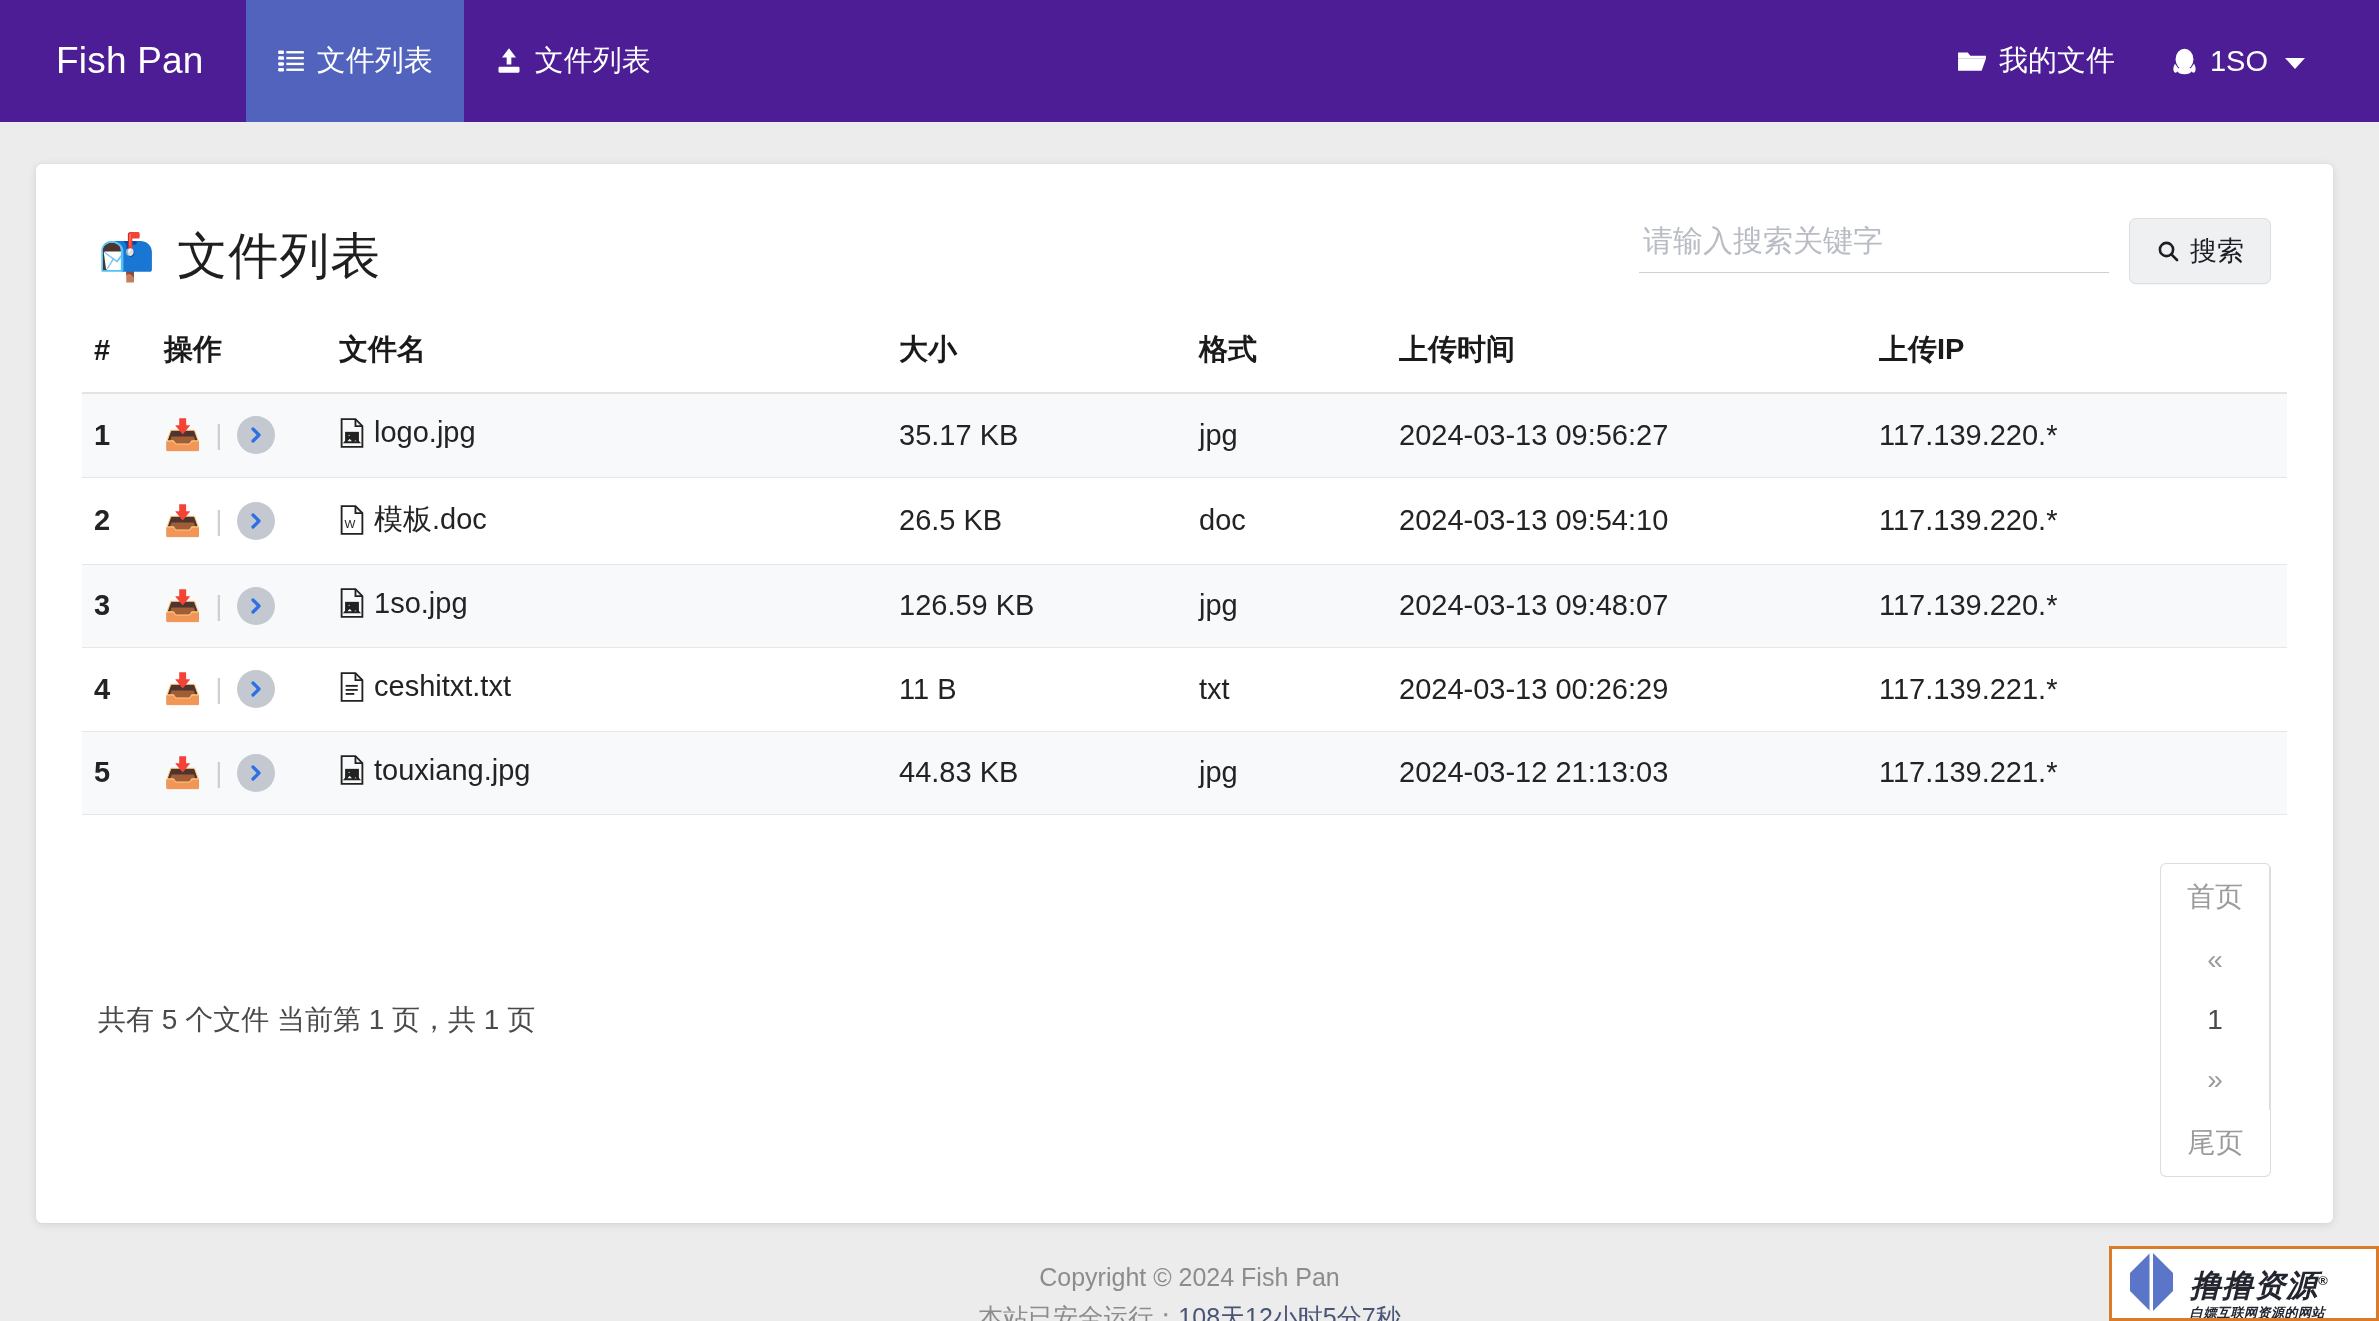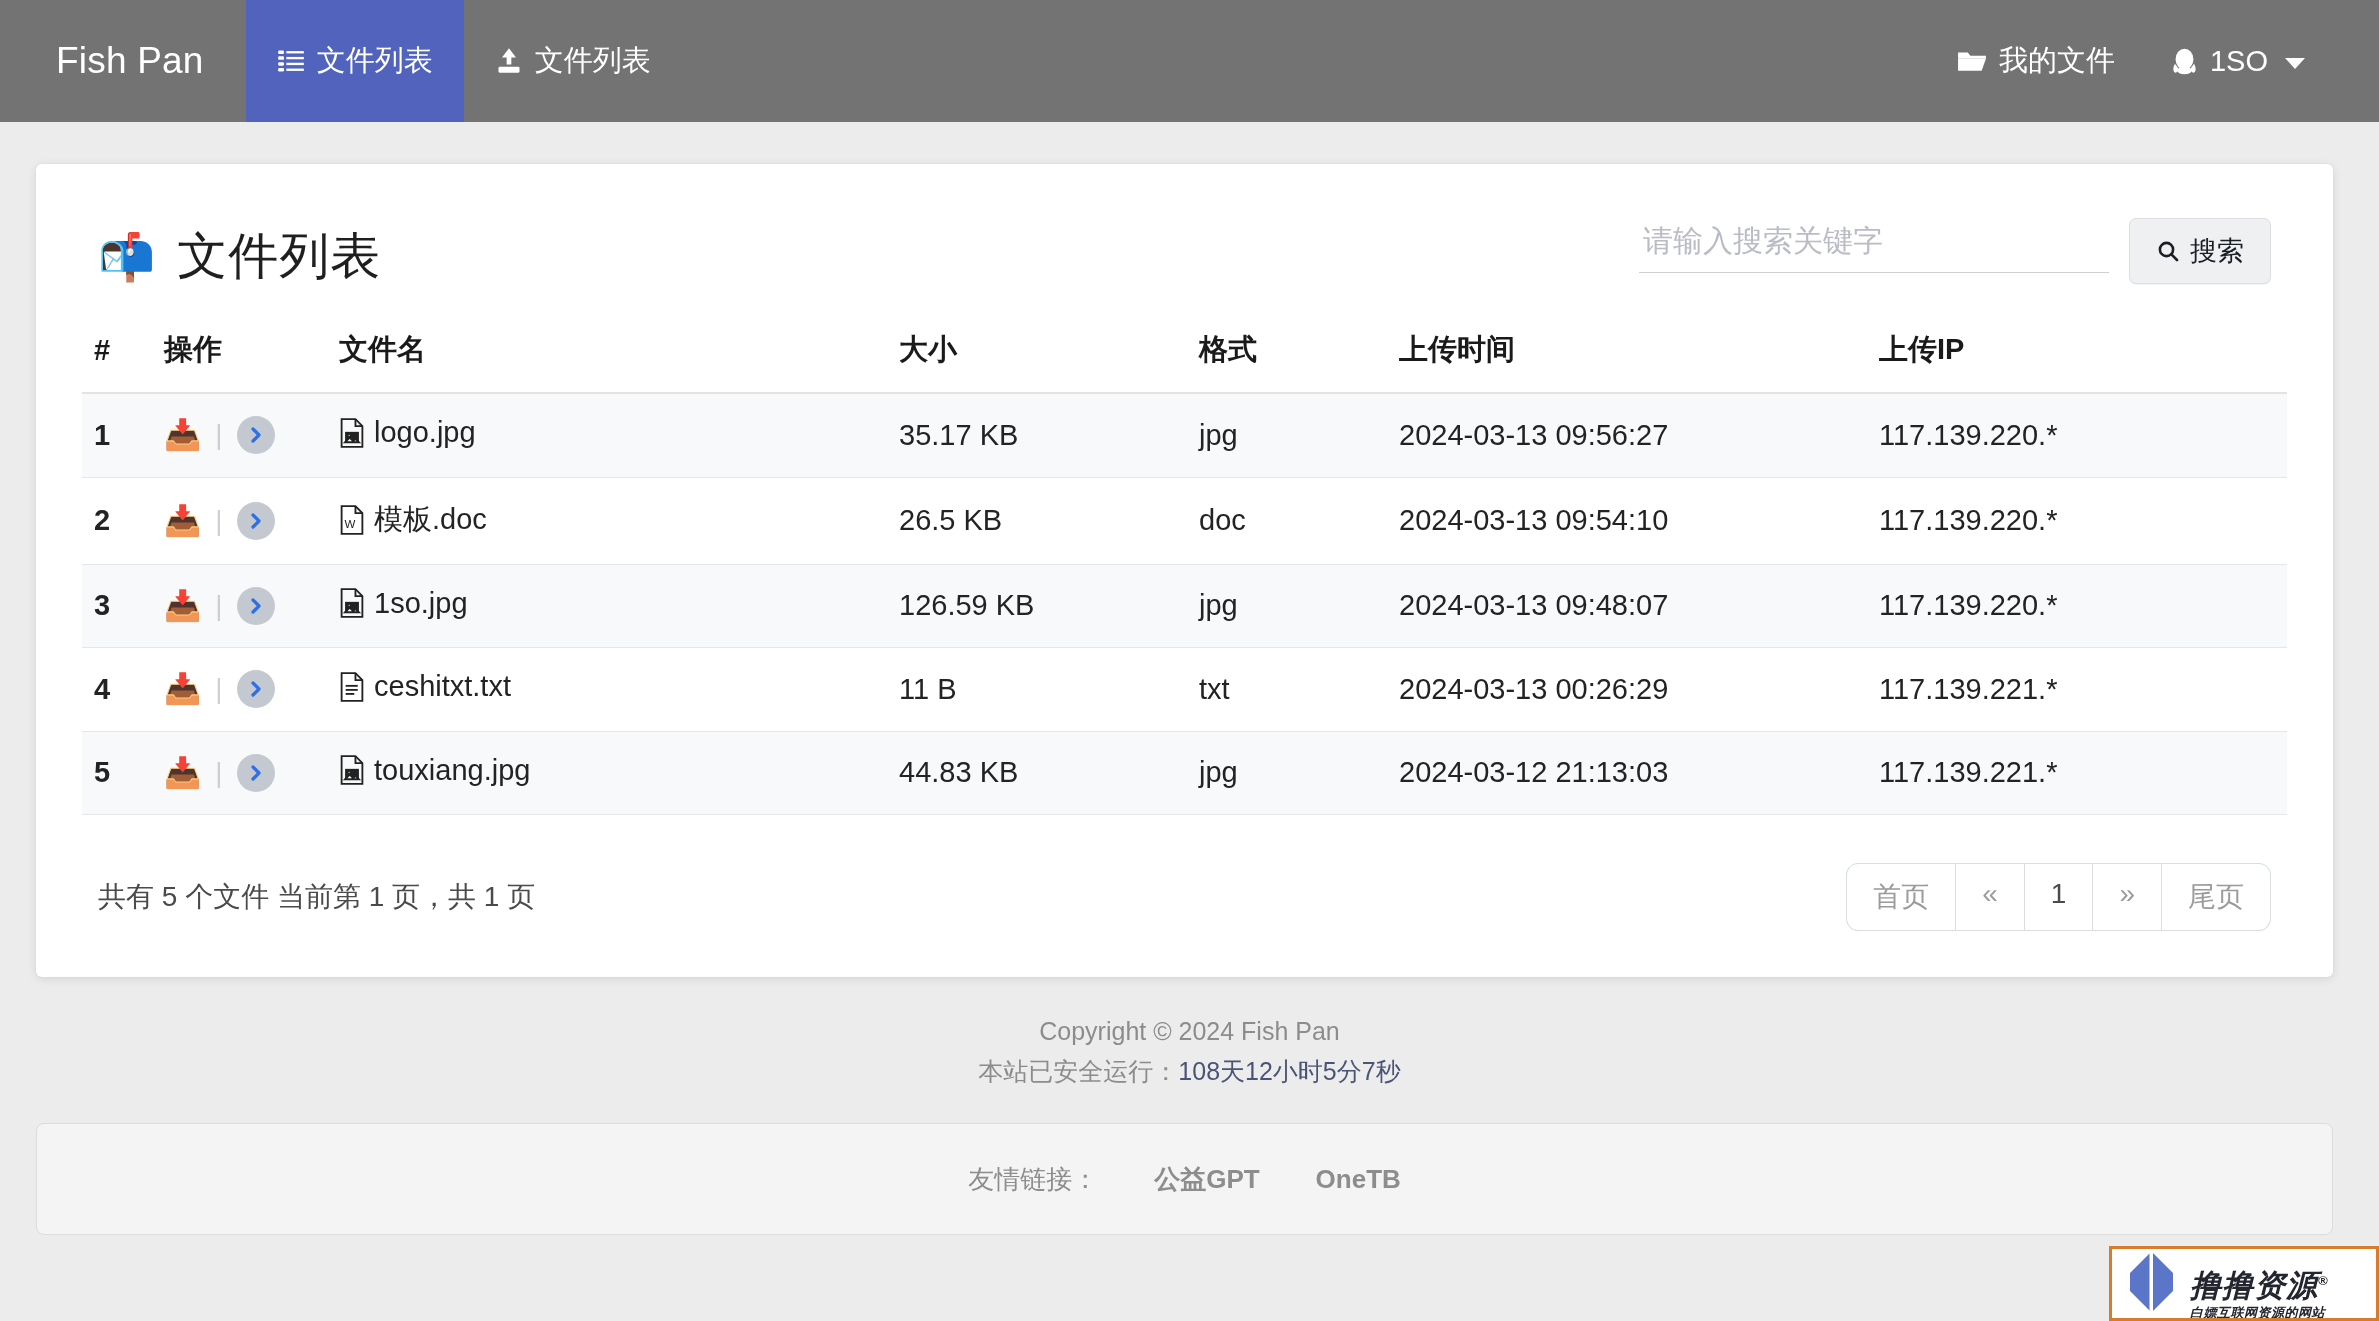--- a/index.html
+++ b/index.html
@@ -8,21 +8,21 @@
     margin: 0; padding: 0;
     width: 2379px; height: 1321px;
     background: #ececec;
     font-family: "Liberation Sans", "DejaVu Sans", sans-serif;
     overflow: hidden;
   }
 
   
   .navbar {
     height: 122px;
-    background: #737373;
+    background: #4c1d95;
     display: flex;
     align-items: stretch;
     color: #ffffff;
     position: relative;
     z-index: 5;
   }
   .brand {
     display: flex; align-items: center;
     padding: 0 42px 0 56px;
     font-size: 37px;
@@ -153,23 +153,24 @@
 
   
   .card-foot {
     display: flex; align-items: center; justify-content: space-between;
     padding: 48px 16px 6px 16px;
   }
   .count-text { font-size: 28px; color: #4a4a4a; }
   .pager {
     display: inline-flex;
     border: 1px solid #dddddd;
-    border-radius: 12px;
+    border-radius: 6px;
     overflow: hidden;
     background: #86efac;
+    flex-direction: column;
   }
   .pager .pg {
     padding: 14px 26px;
     font-size: 28px;
     color: #9b9b9b;
     border-right: 1px solid #dddddd;
     cursor: pointer;
     background: #ffffff;
     min-width: 56px;
     text-align: center;

